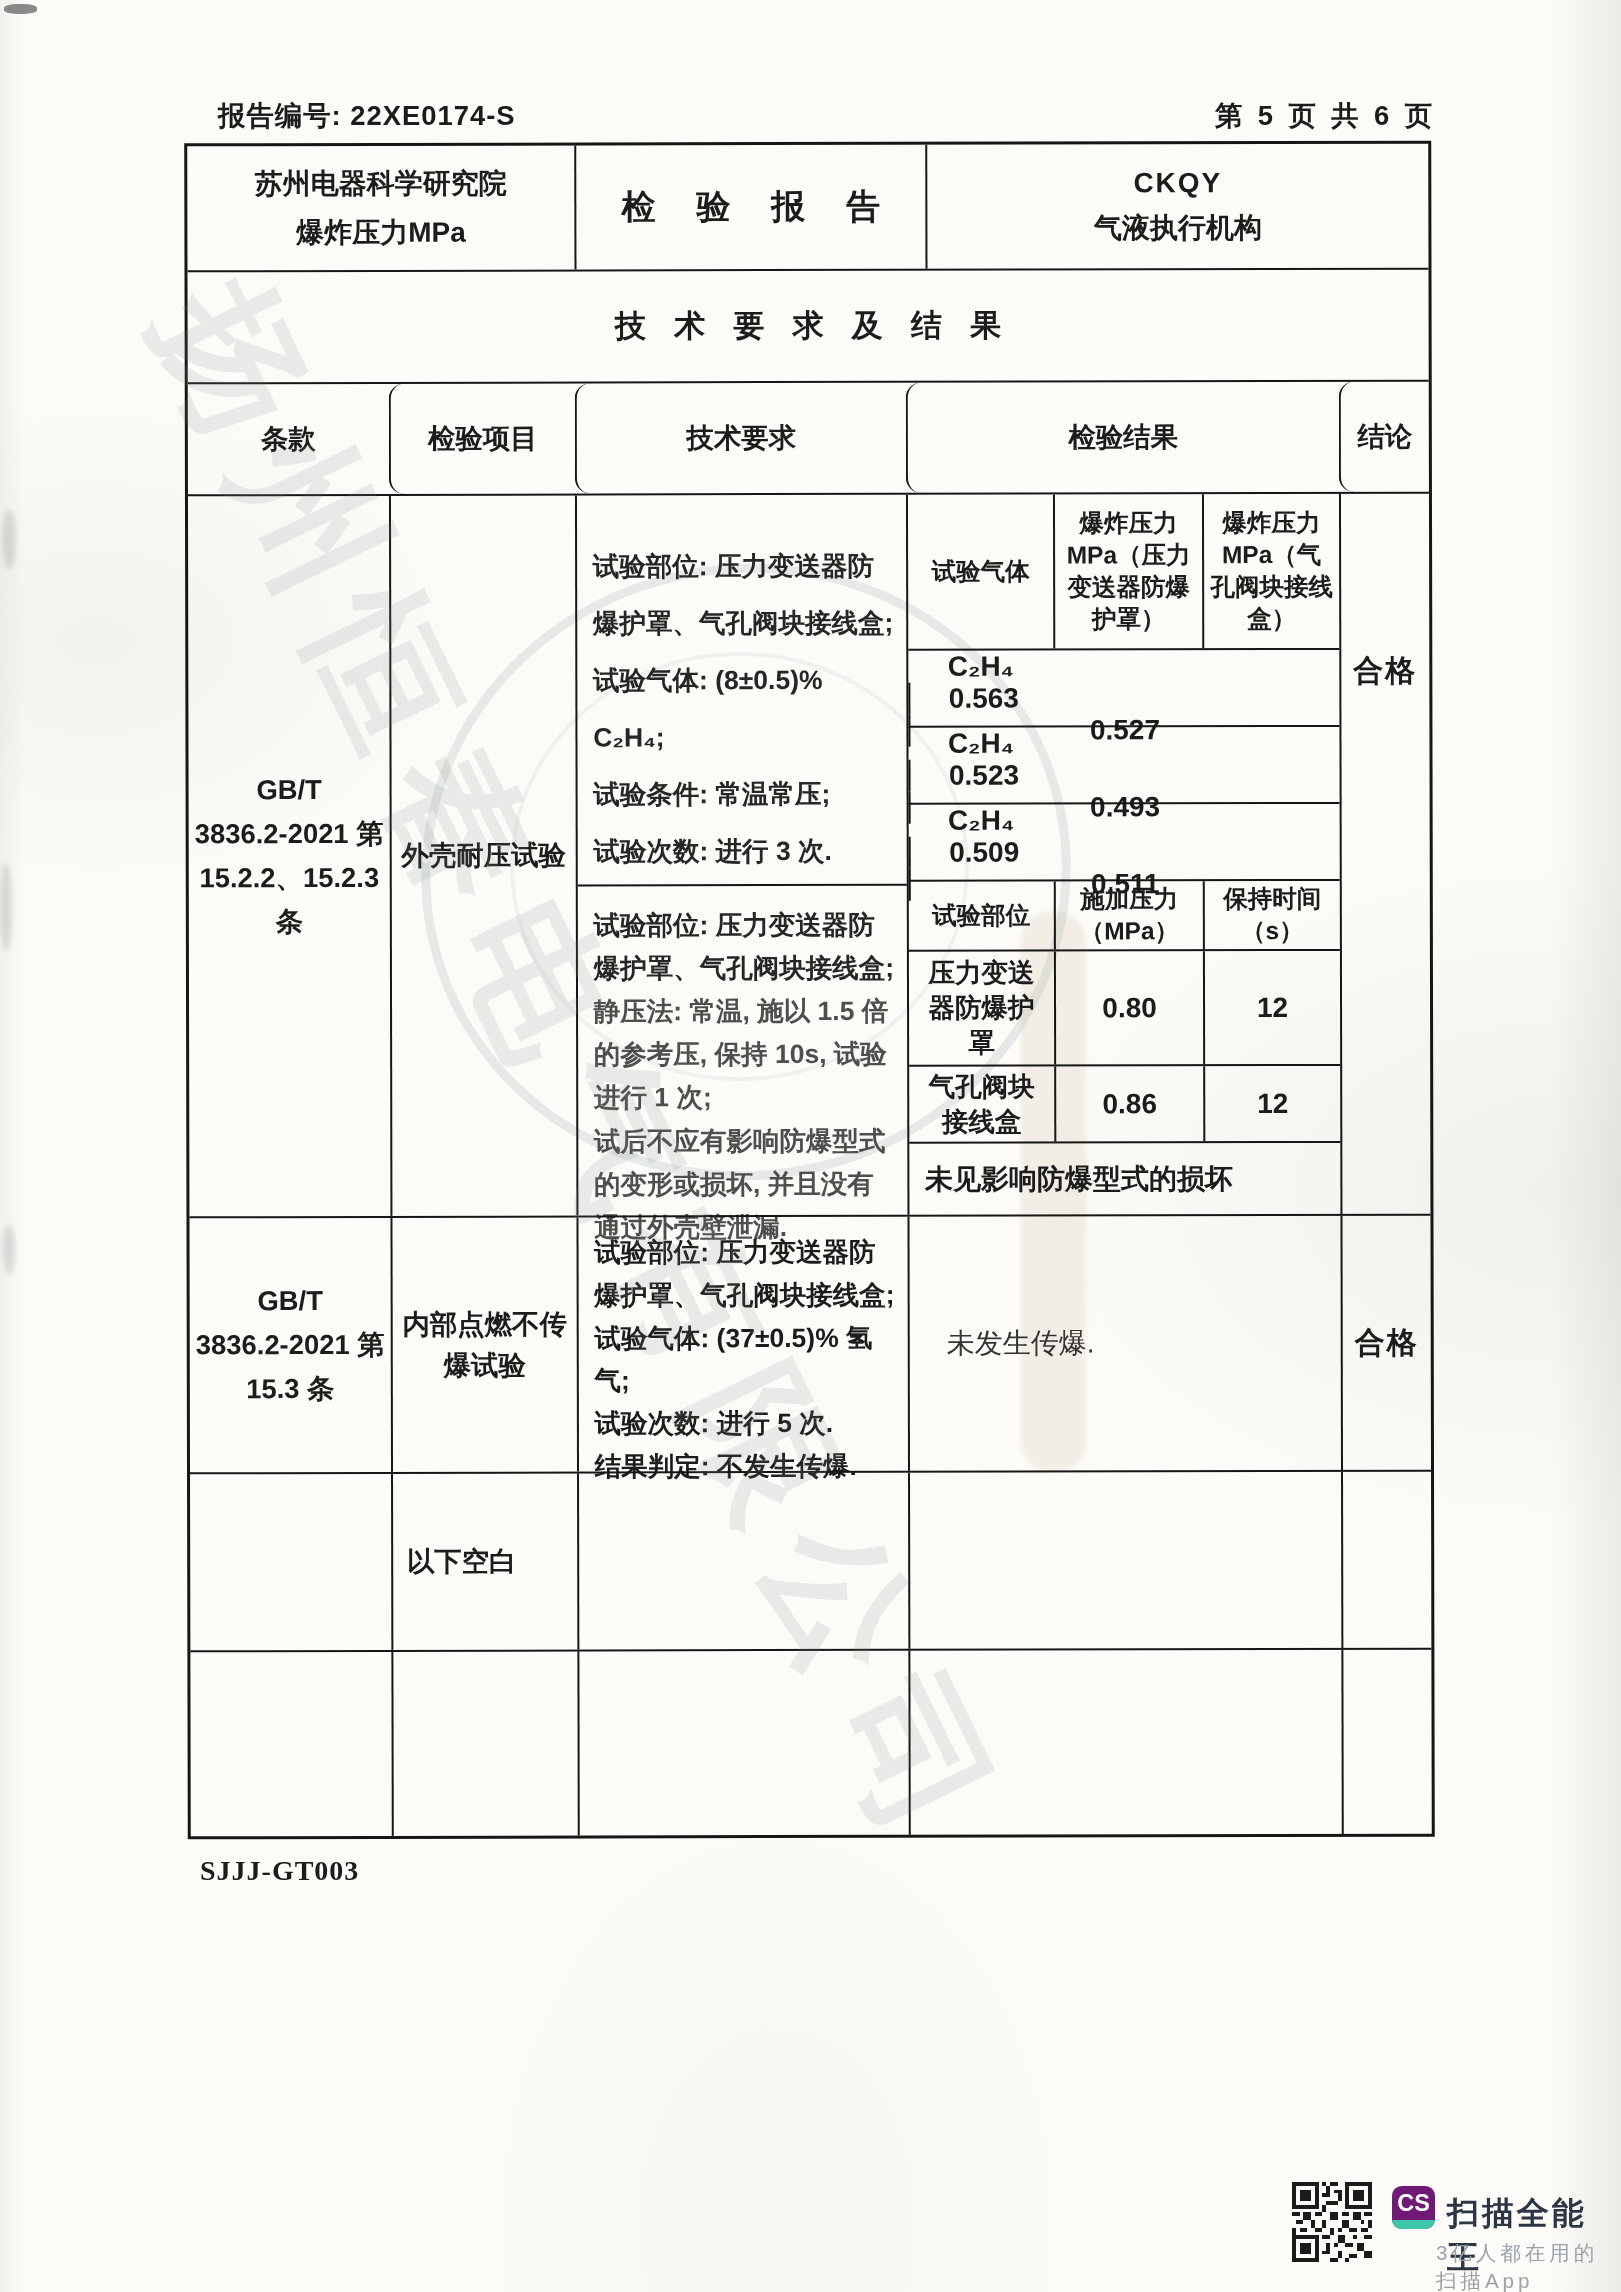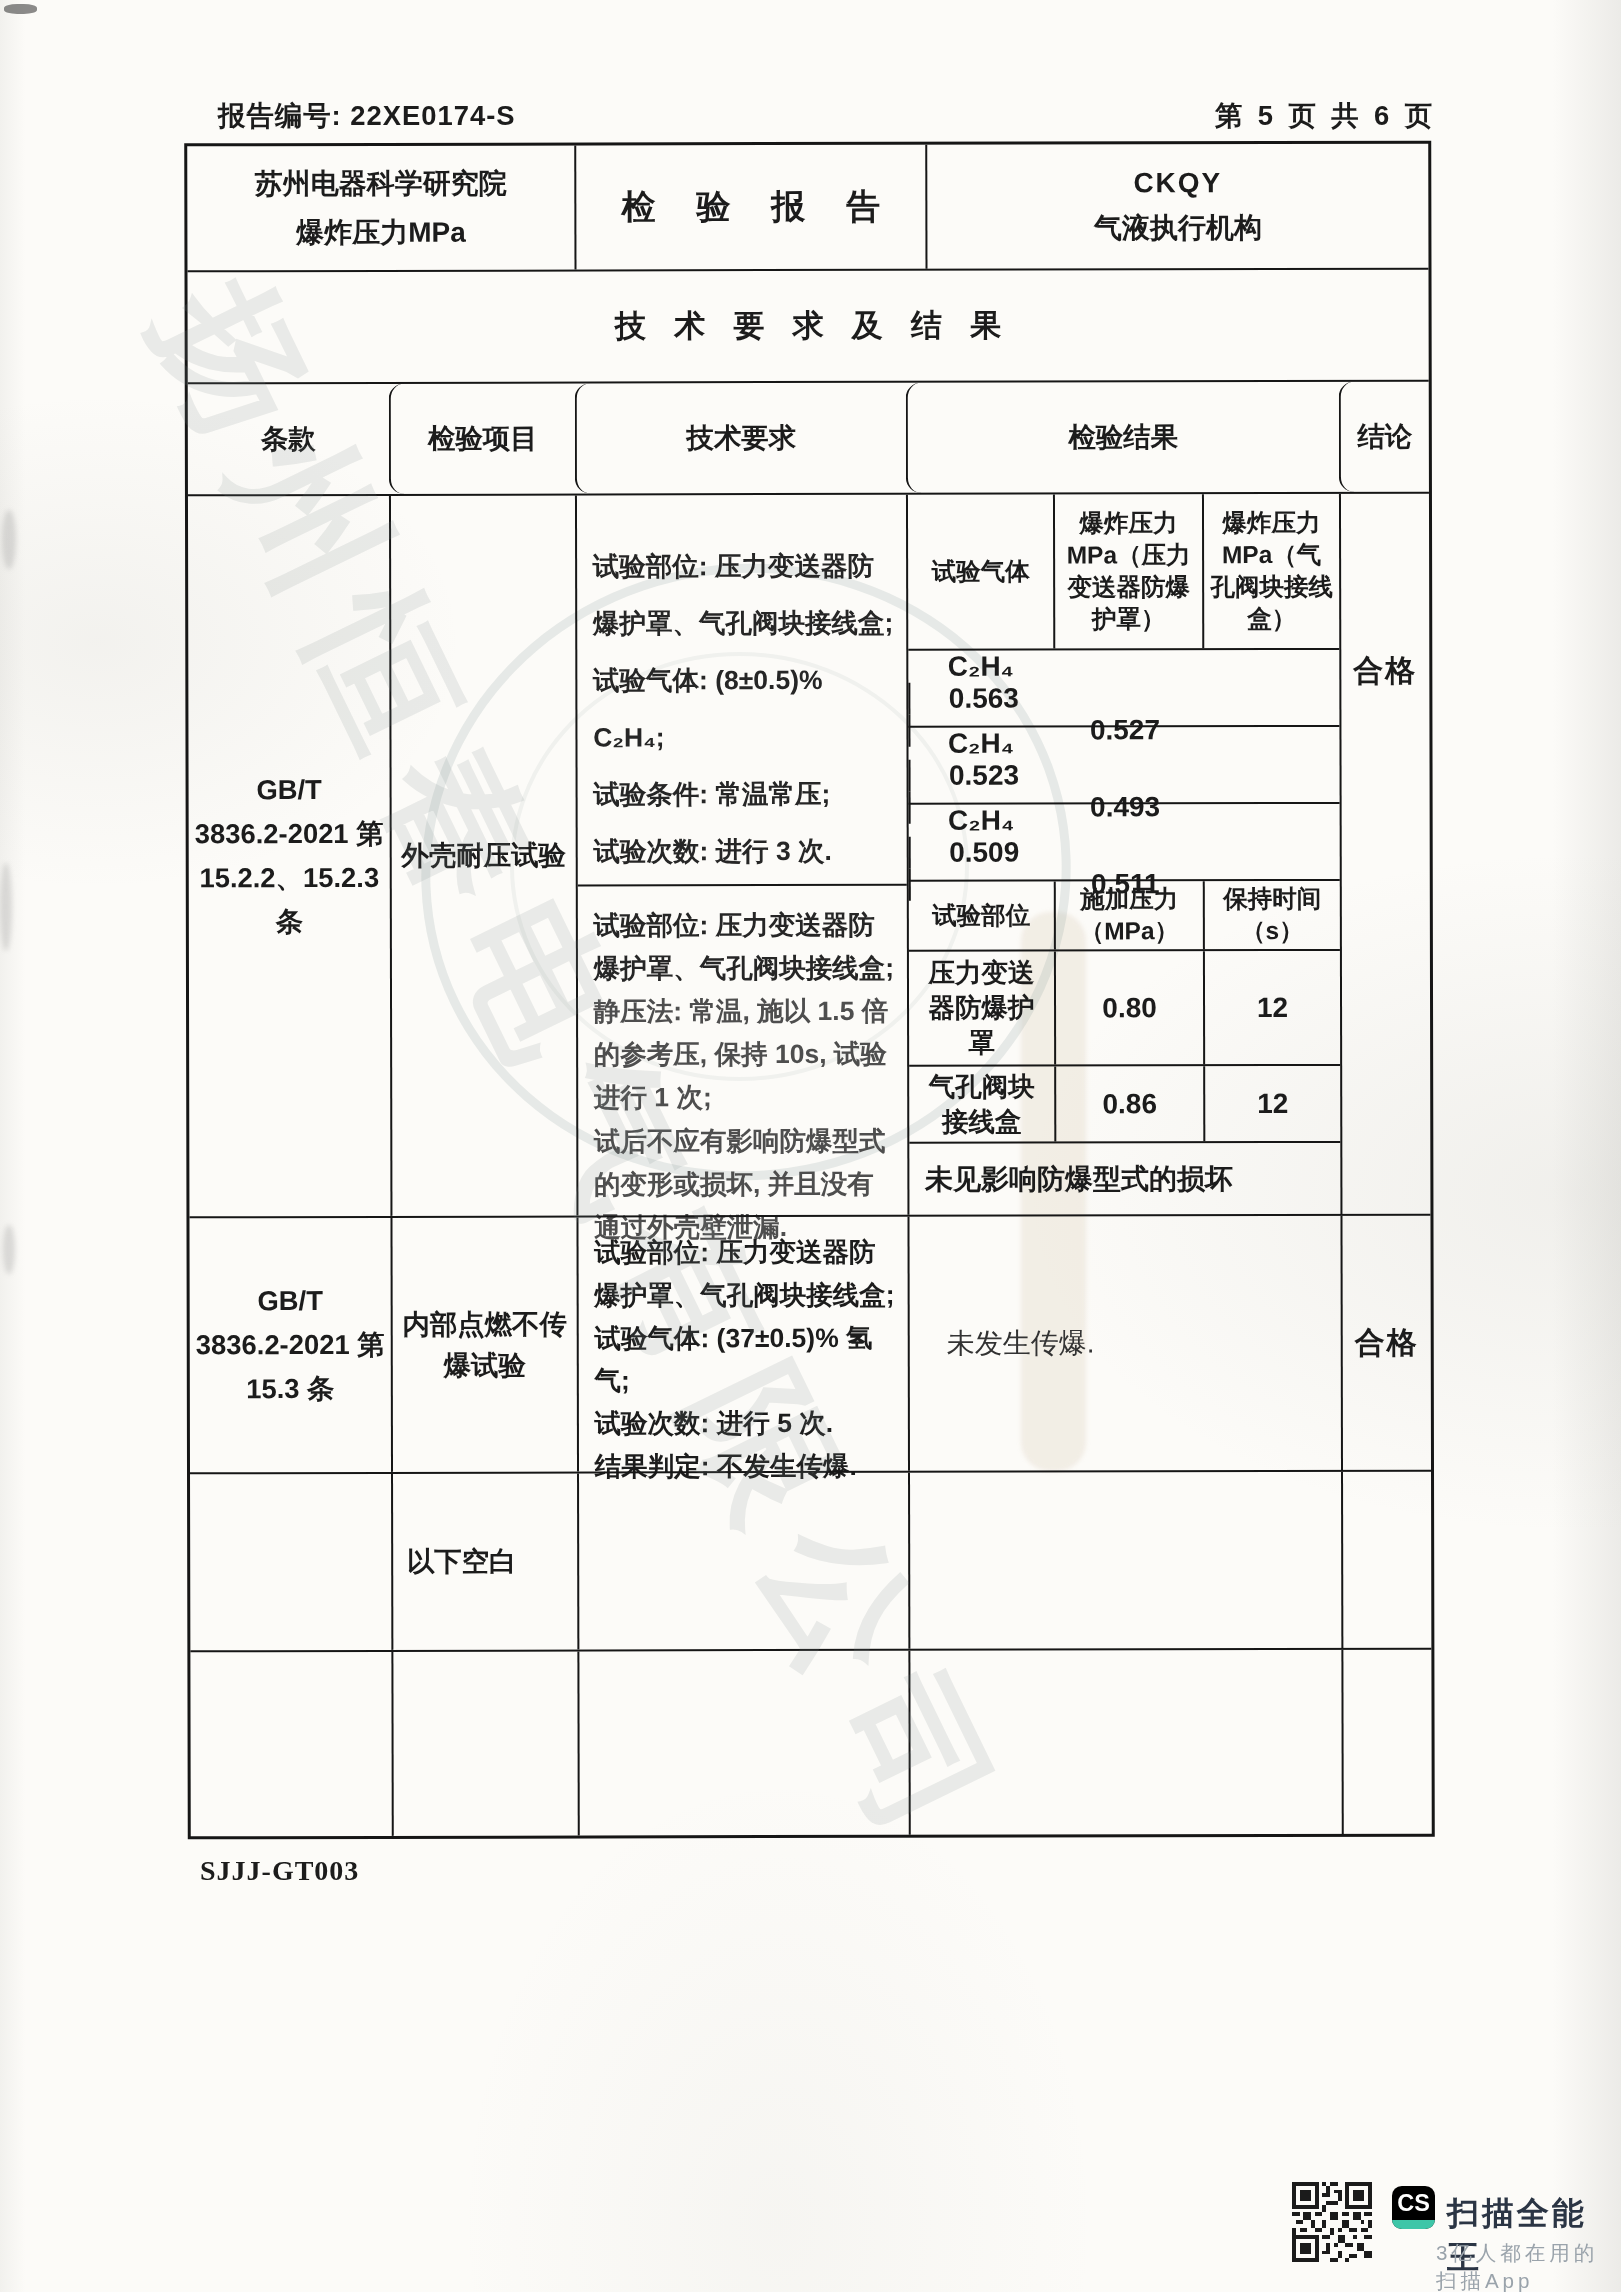--- a/index.html
+++ b/index.html
@@ -105,21 +105,21 @@
   .b6{height:176px;}
   .b7{flex:1;}
   .blank-note{align-items:flex-start;justify-content:center;text-align:left;
     padding-left:13.7px;box-sizing:border-box;font-size:27.4px;font-weight:600;}
   
   .form-code{position:absolute;left:200px;top:1855px;font-size:28px;font-weight:700;
     font-family:"Liberation Serif","DejaVu Serif",serif;letter-spacing:1px;}
   .scanner{position:absolute;left:1292px;top:2178px;width:314px;height:94px;}
   .qr{position:absolute;left:0;top:3.9px;width:80px;height:80px;}
   .cs-logo{position:absolute;left:100px;top:7.8px;width:43px;height:43px;border-radius:9.8px;
-    background:#000000;display:flex;align-items:flex-start;justify-content:center;overflow:hidden;}
+    background:#701a75;display:flex;align-items:flex-start;justify-content:center;overflow:hidden;}
   .cs-logo .cs-text{color:#ffffff;font-weight:700;font-size:23.5px;line-height:34px;letter-spacing:0;}
   .cs-logo .cs-band{position:absolute;left:0;bottom:0;width:100%;height:8.8px;background:#3ec6a8;}
   .app-name{position:absolute;left:155px;top:13.7px;font-size:32px;font-weight:700;color:#2b3544;letter-spacing:2.9px;}
   .tagline{position:absolute;left:100px;top:61px;font-size:20.6px;color:#9aa3ab;letter-spacing:3.9px;margin-left:44px;}
 </style>
 </head>
 <body>
 
 <div class="page">
 

